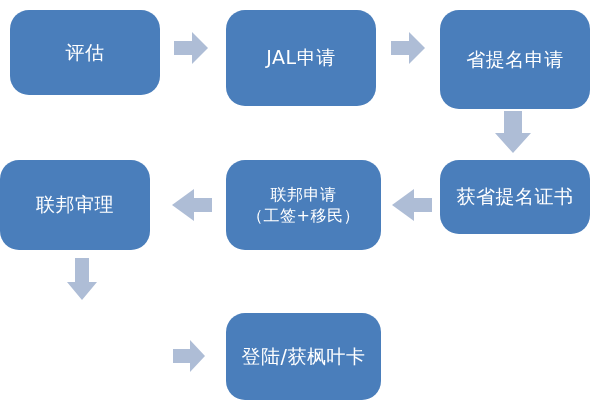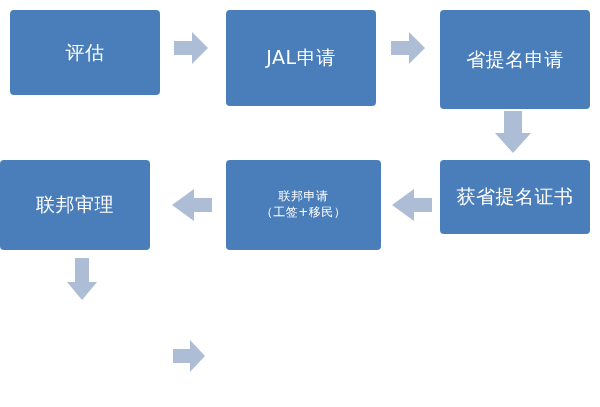--- a/index.html
+++ b/index.html
@@ -11,21 +11,21 @@
     position: relative;
     width: 600px;
     height: 407px;
     background: #ffffff;
     overflow: hidden;
     font-family: "DejaVu Sans", "Liberation Sans", sans-serif;
   }
   .node {
     position: absolute;
     background: #4a7ebb;
-    border-radius: 4px;
+    border-radius: 19px;
     color: #ffffff;
     display: flex;
     align-items: center;
     justify-content: center;
     text-align: center;
     font-size: 19px;
     line-height: 1.32;
     letter-spacing: 0.5px;
     box-sizing: border-box;
     padding: 8px 6px;
@@ -67,21 +67,21 @@
   </span>
 
   <div class="node" style="left:0; top:160px; width:150px; height:90px;">联邦审理</div>
 
   <span class="arrow" style="left:172px; top:189px; width:40px; height:32px;">
     <svg width="40" height="32" viewBox="0 0 40 32">
       <polygon points="40,9 22,9 22,0 0,16 22,32 22,23 40,23" fill="#aebdd6"></polygon>
     </svg>
   </span>
 
-  <div class="node" style="left:226px; top:160px; width:155px; height:90px; font-size:12px;">联邦申请
+  <div class="node" style="left:226px; top:160px; width:155px; height:90px; font-size:16px;">联邦申请
 （工签+移民）</div>
 
   <span class="arrow" style="left:392px; top:189px; width:40px; height:32px;">
     <svg width="40" height="32" viewBox="0 0 40 32">
       <polygon points="40,9 22,9 22,0 0,16 22,32 22,23 40,23" fill="#aebdd6"></polygon>
     </svg>
   </span>
 
   <div class="node" style="left:440px; top:160px; width:150px; height:74px; padding-left:14px; padding-right:14px;">获省提名证书</div>
 
@@ -91,14 +91,15 @@
     </svg>
   </span>
 
 
   <span class="arrow" style="left:173px; top:340px; width:32px; height:32px;">
     <svg width="32" height="32" viewBox="0 0 32 32">
       <polygon points="0,9 17,9 17,0 32,16 17,32 17,23 0,23" fill="#aebdd6"></polygon>
     </svg>
   </span>
 
+  <div class="node" style="left:226px; top:313px; width:155px; height:87px; padding-left:14px; padding-right:14px;">登陆/获枫叶卡</div>
 
 </div>
 
 </body></html>

